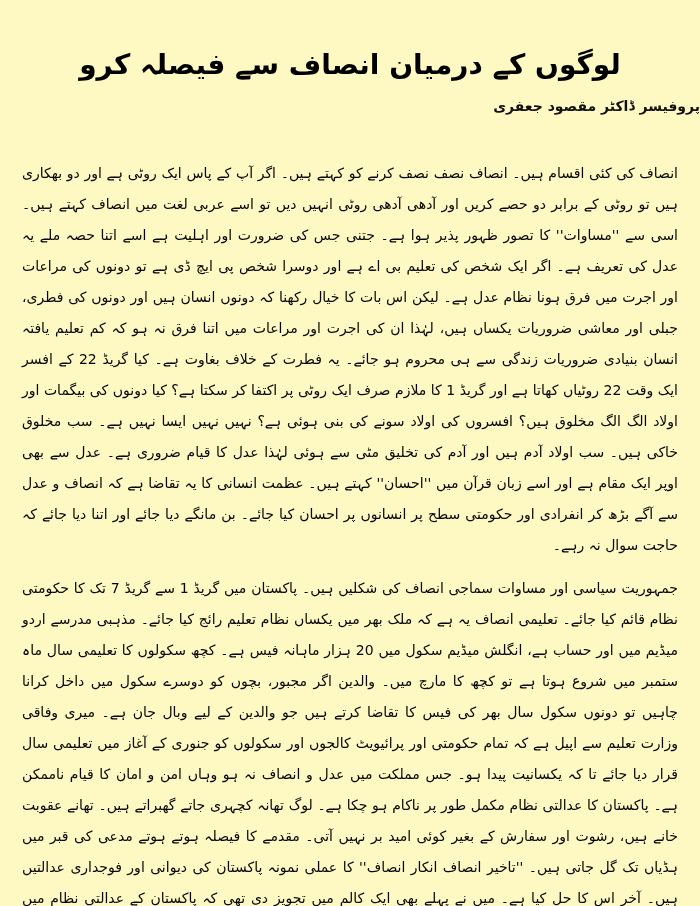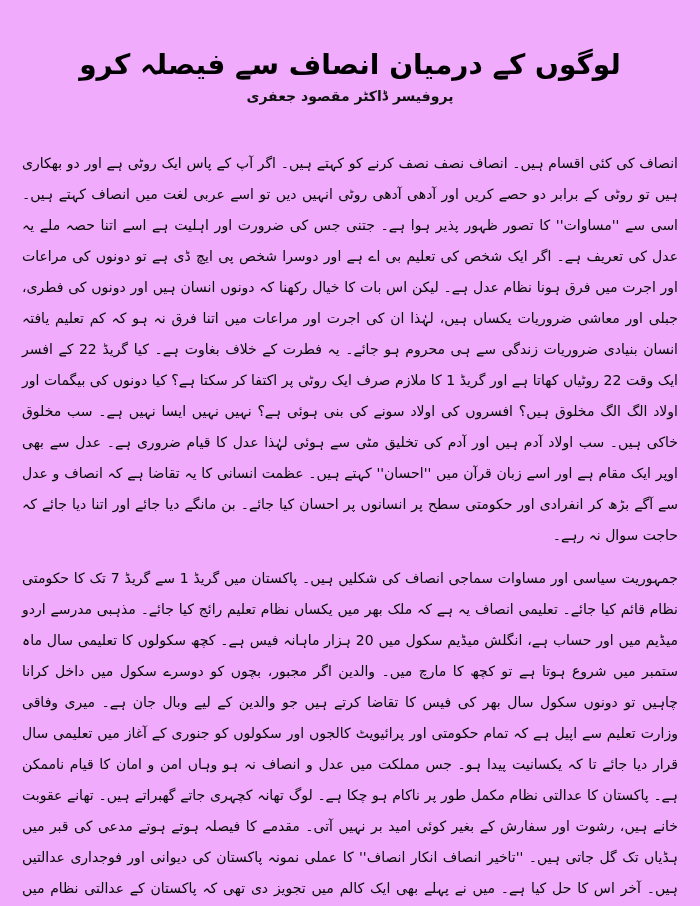--- a/index.html
+++ b/index.html
@@ -3,37 +3,37 @@
 <meta charset="utf-8">
 <style>
   html, body {
     margin: 0;
     padding: 0;
   }
   .page {
     position: relative;
     width: 700px;
     height: 906px;
-    background: #f0abfc;
+    background: #fef9c3;
     color: #0a0a0a;
     overflow: hidden;
     font-family: "DejaVu Sans", sans-serif;
   }
   .title {
     margin: 46px 12px 0 12px;
     text-align: center;
     direction: rtl;
     font-size: 28px;
     line-height: 1.35;
     font-weight: bold;
     color: #000;
   }
   .author {
-    margin-top: 4px;
-    text-align: center;
+    margin-top: 14px;
+    text-align: right;
     direction: rtl;
     font-size: 14px;
     font-weight: bold;
     color: #111;
   }
   .body {
     margin: 44px 10px 0 10px;
     direction: rtl;
     text-align: justify;
     font-size: 14px;

